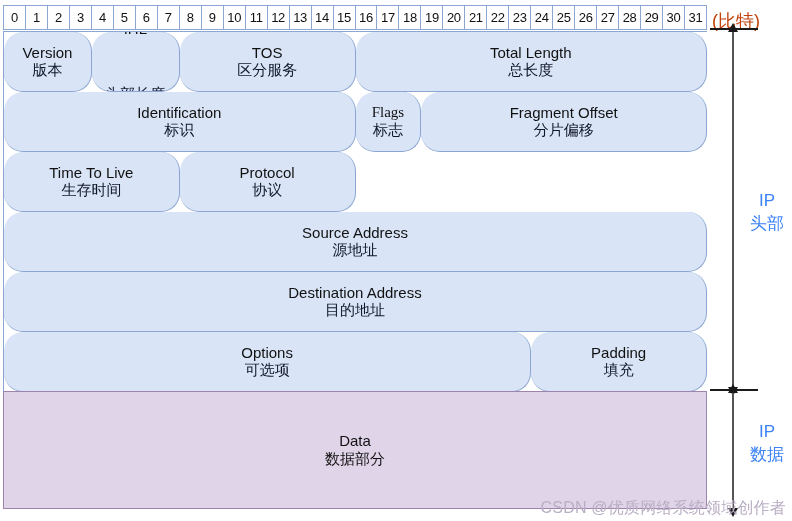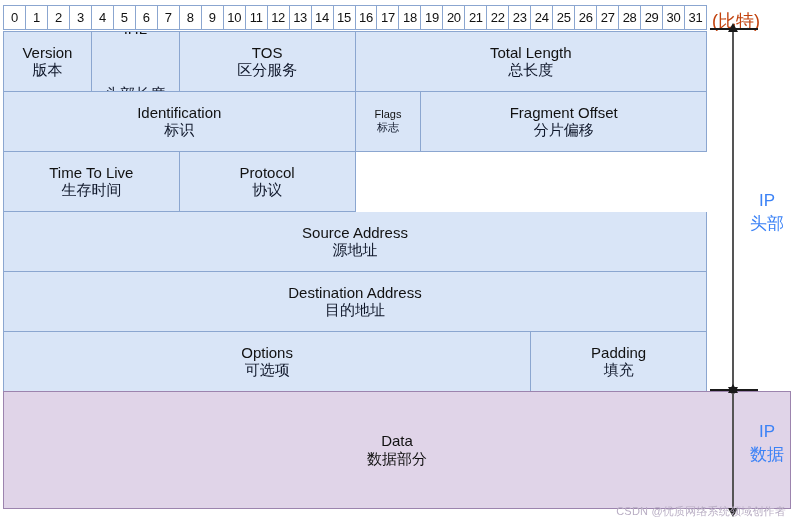--- a/index.html
+++ b/index.html
@@ -78,41 +78,41 @@
     border-bottom: 1px solid #8ba6d0;
     background: #d9e5f7;
     display: flex;
     flex-direction: column;
     align-items: center;
     justify-content: center;
     text-align: center;
     padding: 2px 1px;
     overflow: hidden;
   }
-  .cell.h60 { height: 60px; }
+  .cell.h60 { height: 60px; border-radius: 19px; }
   .cell .en {
     font-size: 15px;
     line-height: 1.18;
     color: #111;
     white-space: nowrap;
   }
   .cell .cn {
     font-size: 15px;
     line-height: 1.2;
     color: #0f172a;
     white-space: nowrap;
   }
-  .cell.small .en, .cell.small .cn { font-size: 11px; }
+  .cell.small .en, .cell.small .cn { font-size: 15px; font-family: Liberation Serif, serif; }
 
   
   .databox {
     position: absolute;
     left: 3px;
     top: 391px;
-    width: 788px;
+    width: 704px;
     height: 118px;
     box-sizing: border-box;
     border: 1px solid #9c84ae;
     background: #e0d4e8;
     display: flex;
     flex-direction: column;
     align-items: center;
     justify-content: center;
   }
   .databox .en { font-size: 15px; line-height: 1.2; color: #111; }
@@ -159,21 +159,21 @@
   }
   #label-header { top: 190px; }
   #label-data   { top: 421px; }
   .brace-label .ln { display: block; white-space: nowrap; }
 
   
   .watermark {
     position: absolute;
     right: 6px;
     bottom: 2px;
-    font-size: 11px;
+    font-size: 16px;
     color: #b9aec4;
     white-space: nowrap;
     letter-spacing: 0.2px;
   }
 </style>
 </head>
 <body>
 
 <div id="canvas">
 

